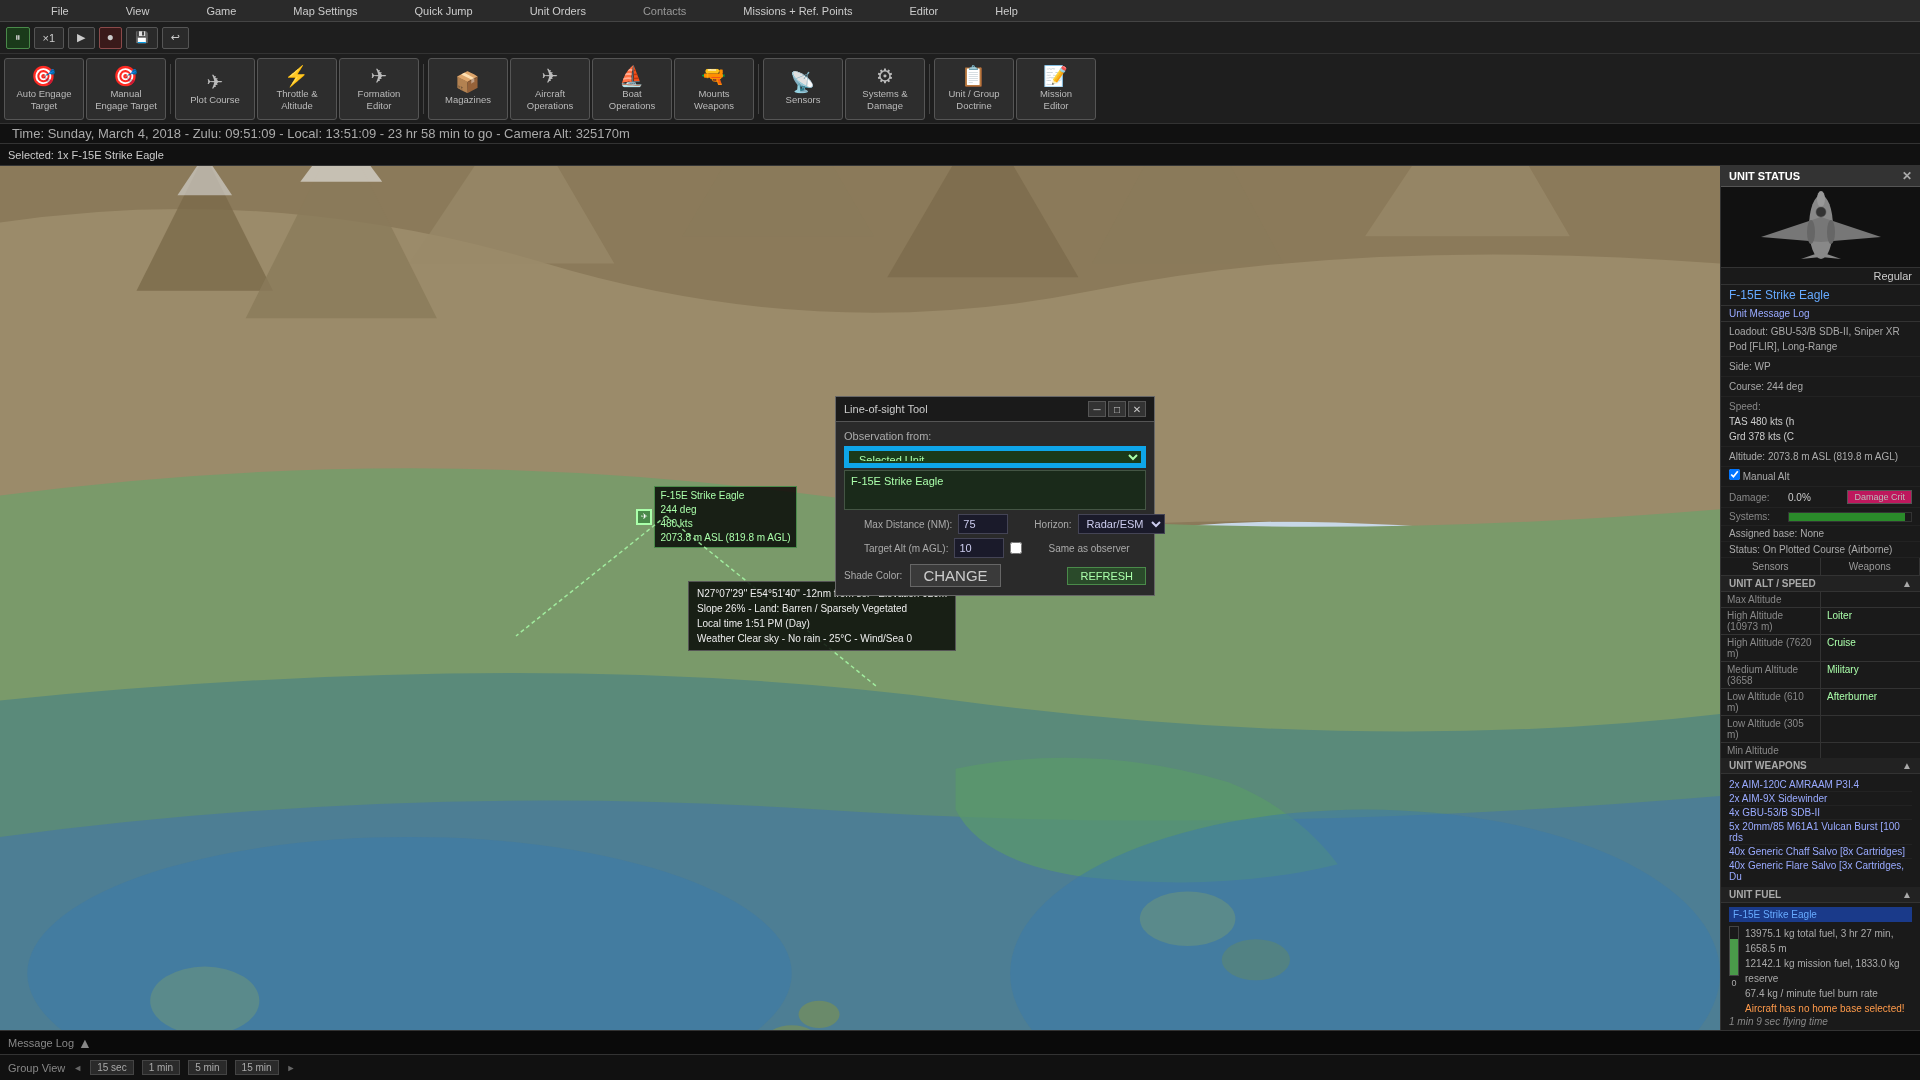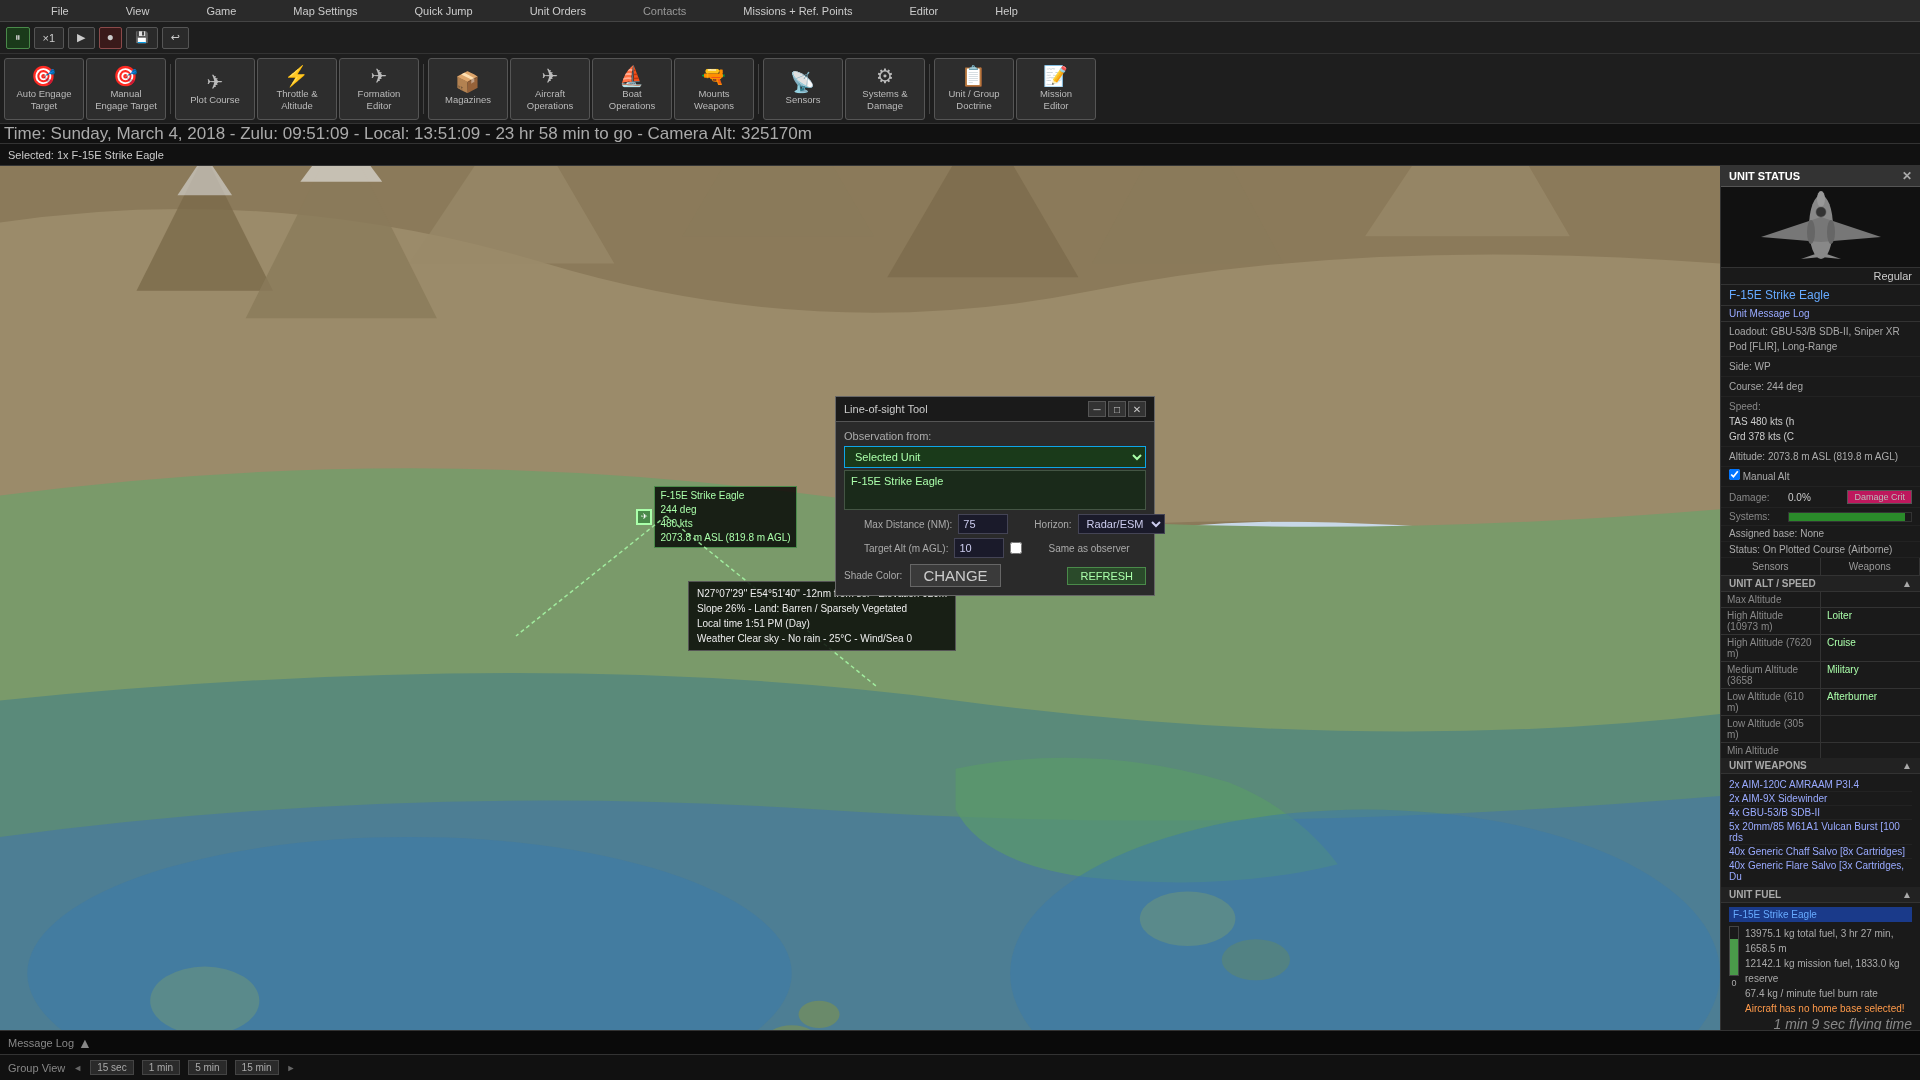--- a/index.html
+++ b/index.html
@@ -16,39 +16,39 @@
     .toolbar-btn .label { font-size: 9.5px; line-height: 1.2; }
     .toolbar-separator { width: 1px; background: #444; height: 50px; margin: 0 2px; }
 
     
     #controls-bar { display: flex; align-items: center; background: #1e1e1e; border-bottom: 1px solid #333; height: 32px; padding: 0 6px; gap: 4px; }
     .ctrl-btn { background: #2a2a2a; border: 1px solid #555; color: #ccc; padding: 2px 8px; font-size: 11px; cursor: pointer; border-radius: 2px; height: 22px; display: flex; align-items: center; }
     .pause-btn { background: #1a3a1a; border-color: #4a8a4a; }
     .rec-btn { background: #3a1a1a; border-color: #8a4a4a; }
 
     
-    #status-bar { background: #111; border-bottom: 1px solid #333; padding: 2px 4px; height: 20px; font-size: 17px; color: #aaa; display: flex; align-items: center; }
+    #status-bar { background: #111; border-bottom: 1px solid #333; padding: 2px 12px; height: 20px; font-size: 13px; color: #aaa; display: flex; align-items: center; }
 
     
     #selected-bar { background: #111; border-bottom: 1px solid #333; padding: 2px 8px; height: 22px; font-size: 11px; color: #ccc; display: flex; align-items: center; }
 
     
     #main { display: flex; flex: 1; height: calc(1080px - 22px - 70px - 32px - 20px - 22px - 24px - 26px); position: relative; }
 
     
     #map-container { flex: 1; position: relative; overflow: hidden; background: #5a7a9a; }
 
     
     #los-tool { position: absolute; top: 230px; left: 835px; background: #2a2a2a; border: 1px solid #666; width: 320px; font-size: 11px; }
     #los-title { background: #1a1a1a; border-bottom: 1px solid #555; padding: 4px 8px; display: flex; align-items: center; justify-content: space-between; }
     #los-title span { color: #ccc; font-size: 11px; }
     .los-winbtn { background: #333; border: 1px solid #555; color: #ccc; width: 18px; height: 16px; cursor: pointer; font-size: 10px; display: inline-flex; align-items: center; justify-content: center; }
     #los-body { padding: 8px; }
     .los-section-label { color: #aaa; margin-bottom: 4px; font-size: 11px; }
-    .los-select { background: #1a3a1a; border: 1px solid #0ea5e9; color: #aaffaa; padding: 2px 6px; width: 100%; height: 22px; font-size: 11px; }
+    .los-select { background: #1a3a1a; border: 5px solid #0ea5e9; color: #aaffaa; padding: 2px 6px; width: 100%; height: 22px; font-size: 11px; }
     .los-textbox { background: #1a2a1a; border: 1px solid #445544; color: #aaffaa; padding: 2px 6px; width: 100%; height: 40px; font-size: 11px; margin-top: 2px; }
     .los-row { display: flex; align-items: center; gap: 6px; margin: 4px 0; }
     .los-label { color: #aaa; font-size: 10px; white-space: nowrap; padding-left: 20px; }
     .los-input { background: #1a1a2a; border: 1px solid #445; color: #cce; padding: 2px 4px; width: 50px; height: 20px; font-size: 11px; }
     .los-horizon-select { background: #1a1a2a; border: 1px solid #445; color: #cce; padding: 2px 4px; height: 20px; font-size: 11px; width: 100px; }
     .los-checkbox { width: 12px; height: 12px; }
     .los-shade-row { display: flex; align-items: center; gap: 8px; margin-top: 6px; }
     .los-shade-label { color: #aaa; font-size: 10px; }
     .los-change-btn { background: #3a3a3a; border: 1px solid #666; color: #ccc; padding: 2px 12px; font-size: 15px; cursor: pointer; }
     .los-refresh-btn { background: #2a4a2a; border: 1px solid #4a8a4a; color: #aaffaa; padding: 2px 12px; font-size: 11px; cursor: pointer; margin-left: auto; }
@@ -106,21 +106,21 @@
     .weapons-list { padding: 4px 8px; font-size: 10px; color: #9af; }
     .weapon-item { padding: 1px 0; border-bottom: 1px solid #222; color: #9af; }
     .weapon-item:last-child { border-bottom: none; }
 
     
     .fuel-section { padding: 4px 8px; font-size: 10px; }
     .fuel-unit-name { background: #1a3a8a; color: #6af; padding: 2px 4px; margin-bottom: 4px; font-size: 10px; }
     .fuel-info { color: #aaa; font-size: 10px; line-height: 1.5; }
     .fuel-bar-vert { width: 10px; height: 50px; background: #1a1a1a; border: 1px solid #444; position: relative; }
     .fuel-bar-fill { position: absolute; bottom: 0; width: 100%; background: #4a9a4a; }
-    .fuel-note { color: #888; font-size: 14px; font-style: italic; margin-top: 0; text-align: right; }
+    .fuel-note { color: #888; font-size: 10px; font-style: italic; margin-top: 0; }
 
     
     #bottom-bar { background: #111; border-top: 1px solid #333; height: 26px; display: flex; align-items: center; padding: 0 8px; font-size: 11px; color: #888; gap: 8px; }
     .bottom-btn { background: #2a2a2a; border: 1px solid #444; color: #aaa; padding: 1px 6px; font-size: 10px; cursor: pointer; }
 
     
     #msg-log-bar { background: #0a0a0a; border-top: 1px solid #333; height: 24px; display: flex; align-items: center; padding: 0 8px; font-size: 11px; color: #888; }
 
     
     ::-webkit-scrollbar { width: 6px; }

